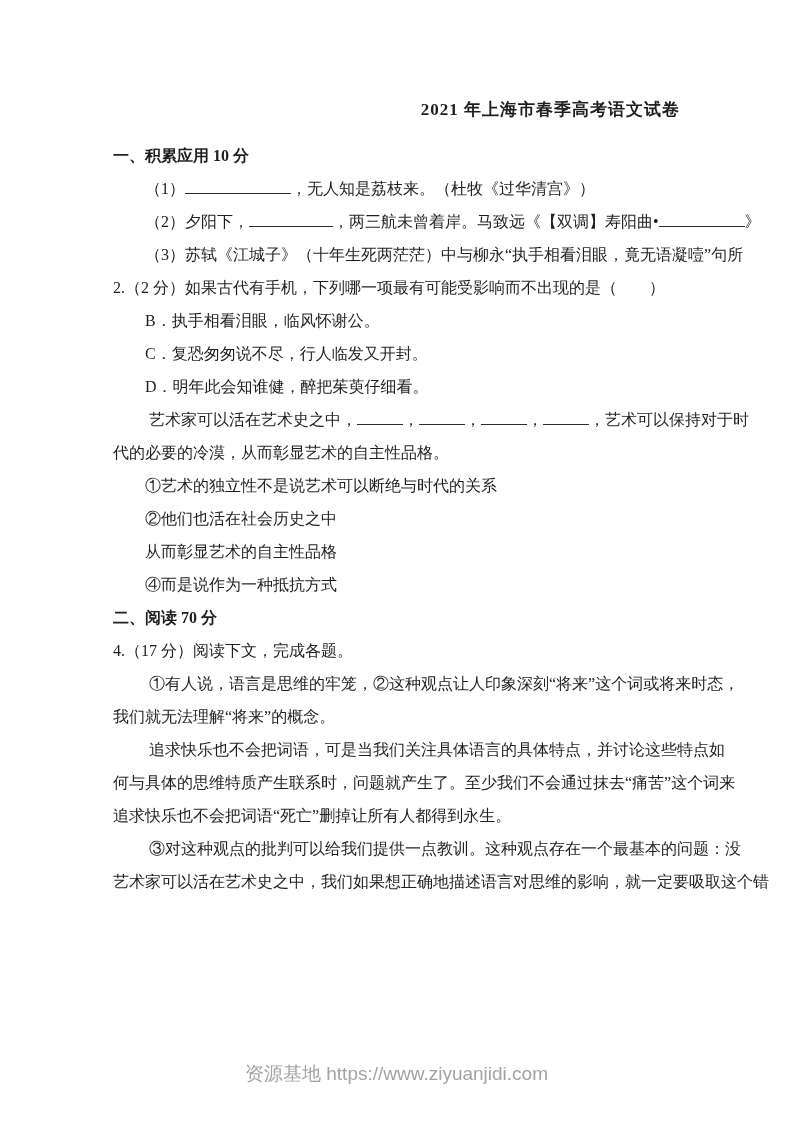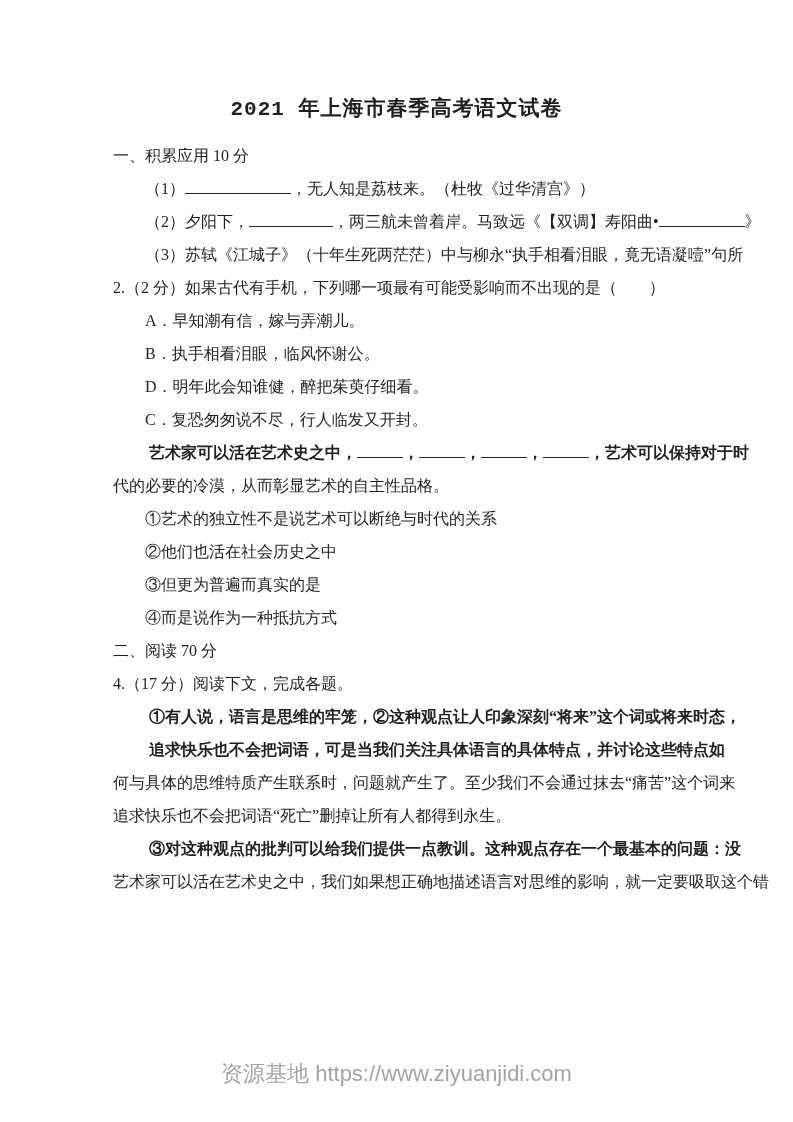--- a/index.html
+++ b/index.html
@@ -12,82 +12,81 @@
     color:#1f1f1f;
     overflow:hidden;
   }
   .content{
     position:absolute;
     left:113px;
     top:94px;
     width:567px;
   }
   .doc-title{
-    font-size:21px;
+    font-size:17px;
     font-weight:bold;
-    text-align:center;
+    text-align:right;
     margin:0 0 13px 0;
     line-height:32px;
     letter-spacing:1px;
-    font-family:Liberation Mono, monospace;
   }
   .line{
     font-size:16px;
     line-height:33px;
     height:33px;
     white-space:nowrap;
   }
-  .line.section{font-weight:normal;}
+  .line.section{font-weight:bold;}
   .line.flush{padding-left:0;}
   .line.indent{padding-left:32px;}
-  .line.pindent{padding-left:36px;font-weight:bold;}
+  .line.pindent{padding-left:36px;}
   .blank{
     display:inline-block;
     border-bottom:1px solid #2b2b2b;
     height:14px;
     vertical-align:baseline;
   }
   .gap{display:inline-block;}
   .footer{
     position:absolute;
     left:0;
     right:0;
     top:1062px;
     text-align:center;
     font-family:"Liberation Sans","DejaVu Sans",sans-serif;
-    font-size:22px;
+    font-size:19px;
     line-height:24px;
     color:#a3a3a3;
   }
 </style>
 </head>
 <body>
 
 <div class="page">
   <div class="content">
     <h1 class="doc-title">2021 年上海市春季高考语文试卷</h1>
     <div id="doc-lines">
         <div class="line section"><span>一、积累应用 10 分</span></div>
         <div class="line indent"><span>（1）</span><span class="blank" style="width: 106px;"></span><span>，无人知是荔枝来。（杜牧《过华清宫》）</span></div>
         <div class="line indent"><span>（2）夕阳下，</span><span class="blank" style="width: 84px;"></span><span>，两三航未曾着岸。马致远《【双调】寿阳曲•</span><span class="blank" style="width: 86px;"></span><span>》</span></div>
         <div class="line indent"><span>（3）苏轼《江城子》（十年生死两茫茫）中与柳永“执手相看泪眼，竟无语凝噎”句所</span></div>
         <div class="line flush"><span>2.（2 分）如果古代有手机，下列哪一项最有可能受影响而不出现的是（　　）</span></div>
-        <div class="line indent"><span>A．早知潮有信，嫁与弄潮儿。</span></div>
         <div class="line indent"><span>B．执手相看泪眼，临风怀谢公。</span></div>
+        <div class="line indent"><span>C．复恐匆匆说不尽，行人临发又开封。</span></div>
         <div class="line indent"><span>D．明年此会知谁健，醉把茱萸仔细看。</span></div>
-        <div class="line indent"><span>C．复恐匆匆说不尽，行人临发又开封。</span></div>
         <div class="line pindent"><span>艺术家可以活在艺术史之中，</span><span class="blank" style="width: 46px;"></span><span>，</span><span class="blank" style="width: 46px;"></span><span>，</span><span class="blank" style="width: 46px;"></span><span>，</span><span class="blank" style="width: 46px;"></span><span>，艺术可以保持对于时</span></div>
         <div class="line flush"><span>代的必要的冷漠，从而彰显艺术的自主性品格。</span></div>
         <div class="line indent"><span>①艺术的独立性不是说艺术可以断绝与时代的关系</span></div>
         <div class="line indent"><span>②他们也活在社会历史之中</span></div>
-        <div class="line indent"><span>③但更为普遍而真实的是</span></div>
+        <div class="line indent"><span>从而彰显艺术的自主性品格</span></div>
         <div class="line indent"><span>④而是说作为一种抵抗方式</span></div>
         <div class="line section"><span>二、阅读 70 分</span></div>
         <div class="line flush"><span>4.（17 分）阅读下文，完成各题。</span></div>
         <div class="line pindent"><span>①有人说，语言是思维的牢笼，②这种观点让人印象深刻“将来”这个词或将来时态，</span></div>
+        <div class="line flush"><span>我们就无法理解“将来”的概念。</span></div>
         <div class="line pindent"><span>追求快乐也不会把词语，可是当我们关注具体语言的具体特点，并讨论这些特点如</span></div>
         <div class="line flush"><span>何与具体的思维特质产生联系时，问题就产生了。至少我们不会通过抹去“痛苦”这个词来</span></div>
         <div class="line flush"><span>追求快乐也不会把词语“死亡”删掉让所有人都得到永生。</span></div>
         <div class="line pindent"><span>③对这种观点的批判可以给我们提供一点教训。这种观点存在一个最基本的问题：没</span></div>
         <div class="line flush"><span>艺术家可以活在艺术史之中，我们如果想正确地描述语言对思维的影响，就一定要吸取这个错</span></div>
       </div>
   </div>
   <div class="footer">资源基地 https://www.ziyuanjidi.com</div>
 </div>
 

